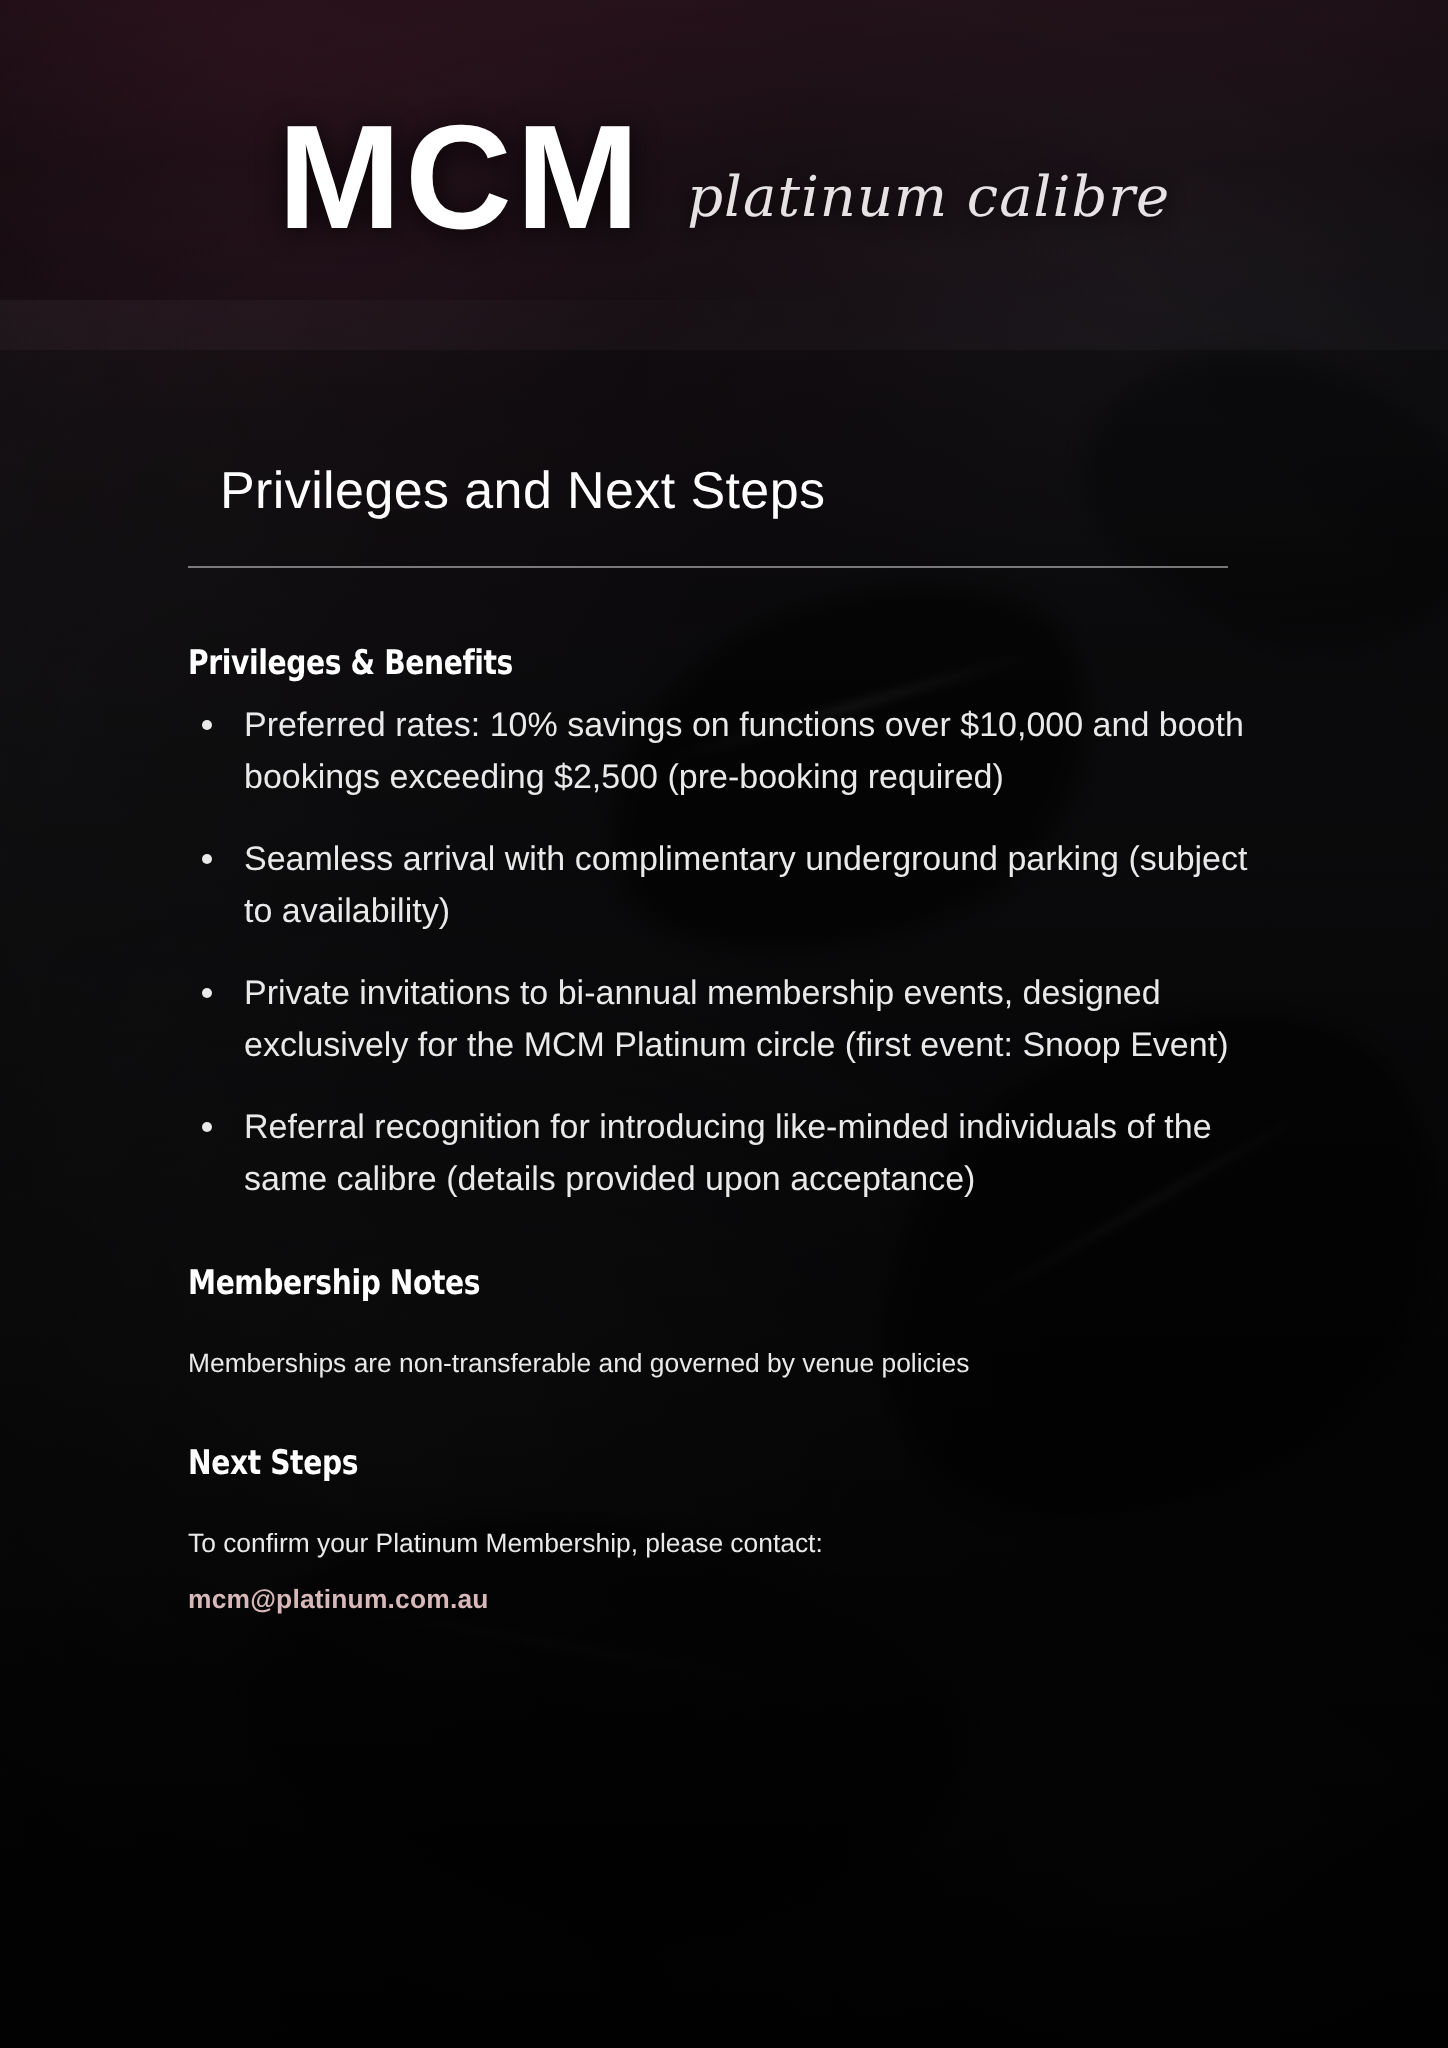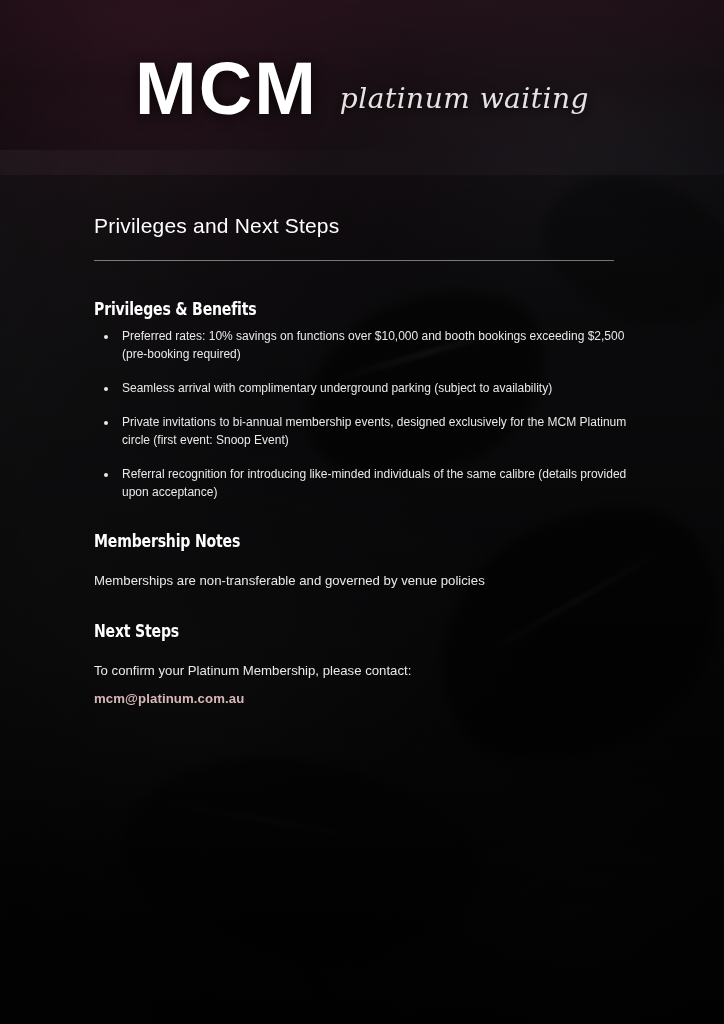--- a/index.html
+++ b/index.html
@@ -107,22 +107,22 @@
   }
 
   
   .sheet {
     position: absolute;
     left: 94px;
     right: 94px;
     top: 214px;
   }
   h1.page-title {
-    margin: 0;
-    font-size: 21px;
+    margin: 16px;
+    font-size: 26px;
     font-weight: normal;
     letter-spacing: 0.2px;
     color: #ffffff;
   }
   .rule {
     margin-top: 22px;
     height: 1px;
     width: 520px;
     background: rgba(255,255,255,0.45);
   }
@@ -148,21 +148,21 @@
   }
   p.justified { text-align: justify; }
 
   ul.benefits {
     margin: 6px 0 0 0;
     padding-left: 24px;
     list-style: disc;
   }
   ul.benefits li {
     margin: 0 0 16px 0;
-    font-size: 12px;
+    font-size: 17px;
     line-height: 1.5;
     color: #e9e9ea;
     padding-left: 4px;
   }
   ul.benefits li::marker { color: #e9e9ea; }
 
   .spacer-line { height: 12px; }
 
   .contact-email {
     margin: 4px 0 0 0;
@@ -185,21 +185,21 @@
   <div class="shape s3"></div>
   <div class="shape s4"></div>
   <div class="glint g1"></div>
   <div class="glint g2"></div>
   <div class="glint g3"></div>
   <div class="vignette"></div>
   <div class="content-scrim"></div>
 
   <div class="masthead">
     <div class="brand">MCM</div>
-    <div class="brand-sub">platinum waiting</div>
+    <div class="brand-sub">platinum calibre</div>
   </div>
 
   <div class="sheet">
 
     <h1 class="page-title">Privileges and Next Steps</h1>
     <div class="rule"></div>
 
 
     <section class="block">
       <h2 class="section-title">Privileges &amp; Benefits</h2>

